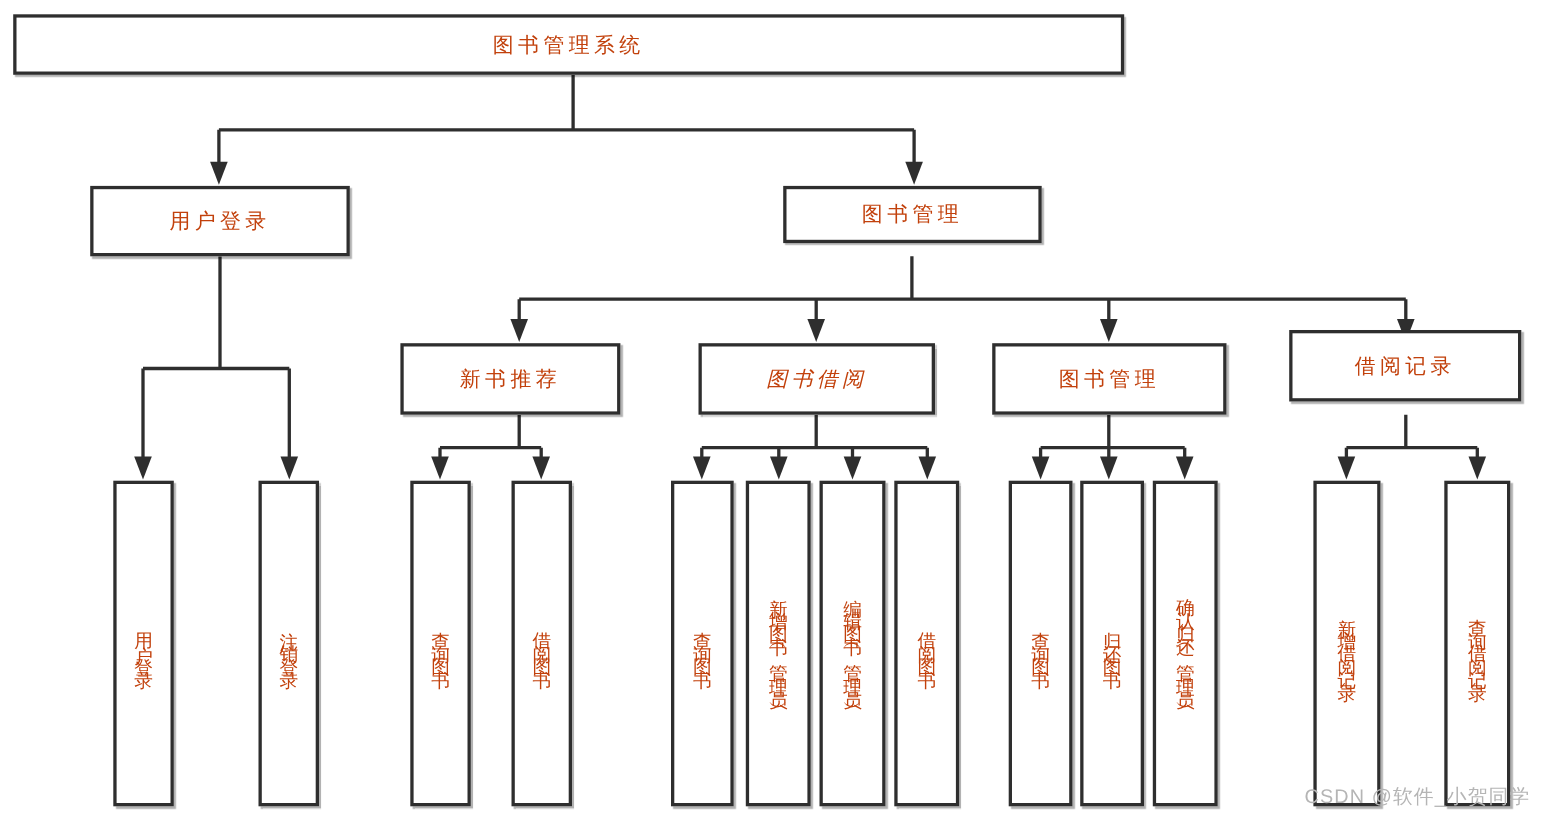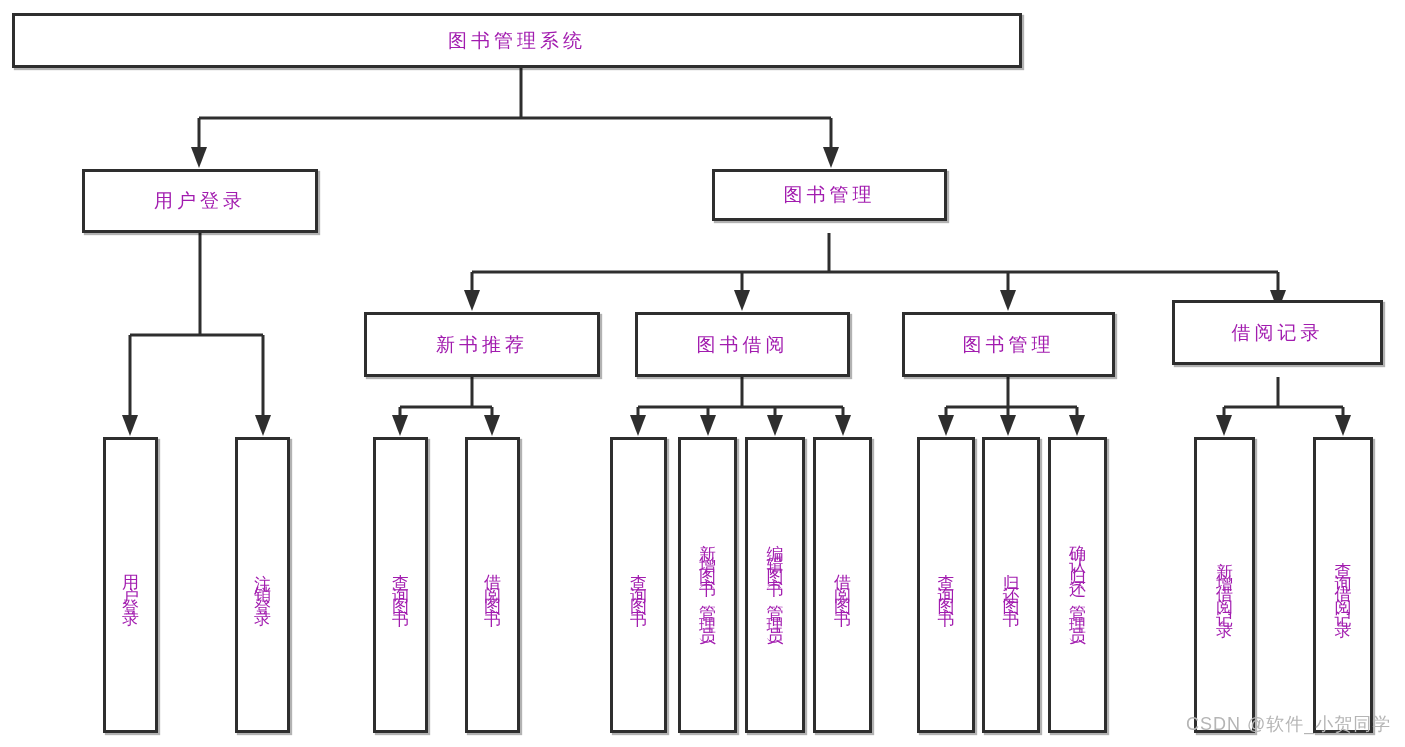--- a/index.html
+++ b/index.html
@@ -9,21 +9,21 @@
     background:#ffffff;
     font-family:"Liberation Sans","DejaVu Sans",sans-serif;
     overflow:hidden;
   }
   #wires{position:absolute;left:0;top:0;z-index:1;}
   .node{
     position:absolute;
     box-sizing:border-box;
     border:3px solid #2e2e2e;
     background:#ffffff;
-    color:#a21caf;
+    color:#c2410c;
     display:flex;
     align-items:center;
     justify-content:center;
     z-index:2;
     box-shadow:2px 2px 1px rgba(0,0,0,0.30);
   }
   .h-label{
     font-size:19px;
     letter-spacing:4px;
     white-space:nowrap;
@@ -87,22 +87,22 @@
     <polygon class="arrow" points="1069,415 1085,415 1077,436"></polygon>
     <polygon class="arrow" points="1216,415 1232,415 1224,436"></polygon>
     <polygon class="arrow" points="1335,415 1351,415 1343,436"></polygon>
   </svg>
 
   <div class="node h-label" style="left:12px;top:13px;width:1010px;height:55px;">图书管理系统</div>
 
   <div class="node h-label" style="left:82px;top:169px;width:236px;height:64px;">用户登录</div>
   <div class="node h-label" style="left:712px;top:169px;width:235px;height:52px;">图书管理</div>
 
-  <div class="node h-label" style="left:364px;top:312px;width:236px;height:65px;">新书推荐</div>
-  <div class="node h-label" style="left:635px;top:312px;width:215px;height:65px;">图书借阅</div>
+  <div class="node h-label" style="left:364px;top:312px;width:200px;height:65px;">新书推荐</div>
+  <div class="node h-label" style="left:635px;top:312px;width:215px;height:65px;font-style:italic;">图书借阅</div>
   <div class="node h-label" style="left:902px;top:312px;width:213px;height:65px;">图书管理</div>
   <div class="node h-label" style="left:1172px;top:300px;width:211px;height:65px;">借阅记录</div>
 
   <div class="node leaf" style="left:103px;top:437px;width:55px;height:296px;">用户登录</div>
   <div class="node leaf" style="left:235px;top:437px;width:55px;height:296px;">注销登录</div>
 
   <div class="node leaf" style="left:373px;top:437px;width:55px;height:296px;">查询图书</div>
   <div class="node leaf" style="left:465px;top:437px;width:55px;height:296px;">借阅图书</div>
 
   <div class="node leaf" style="left:610px;top:437px;width:57px;height:296px;">查询图书</div>

